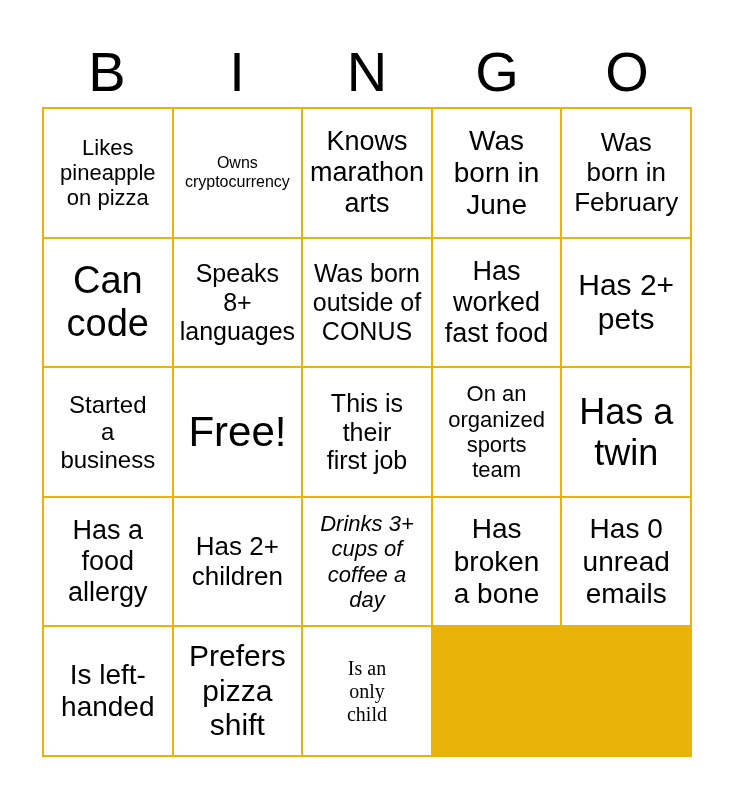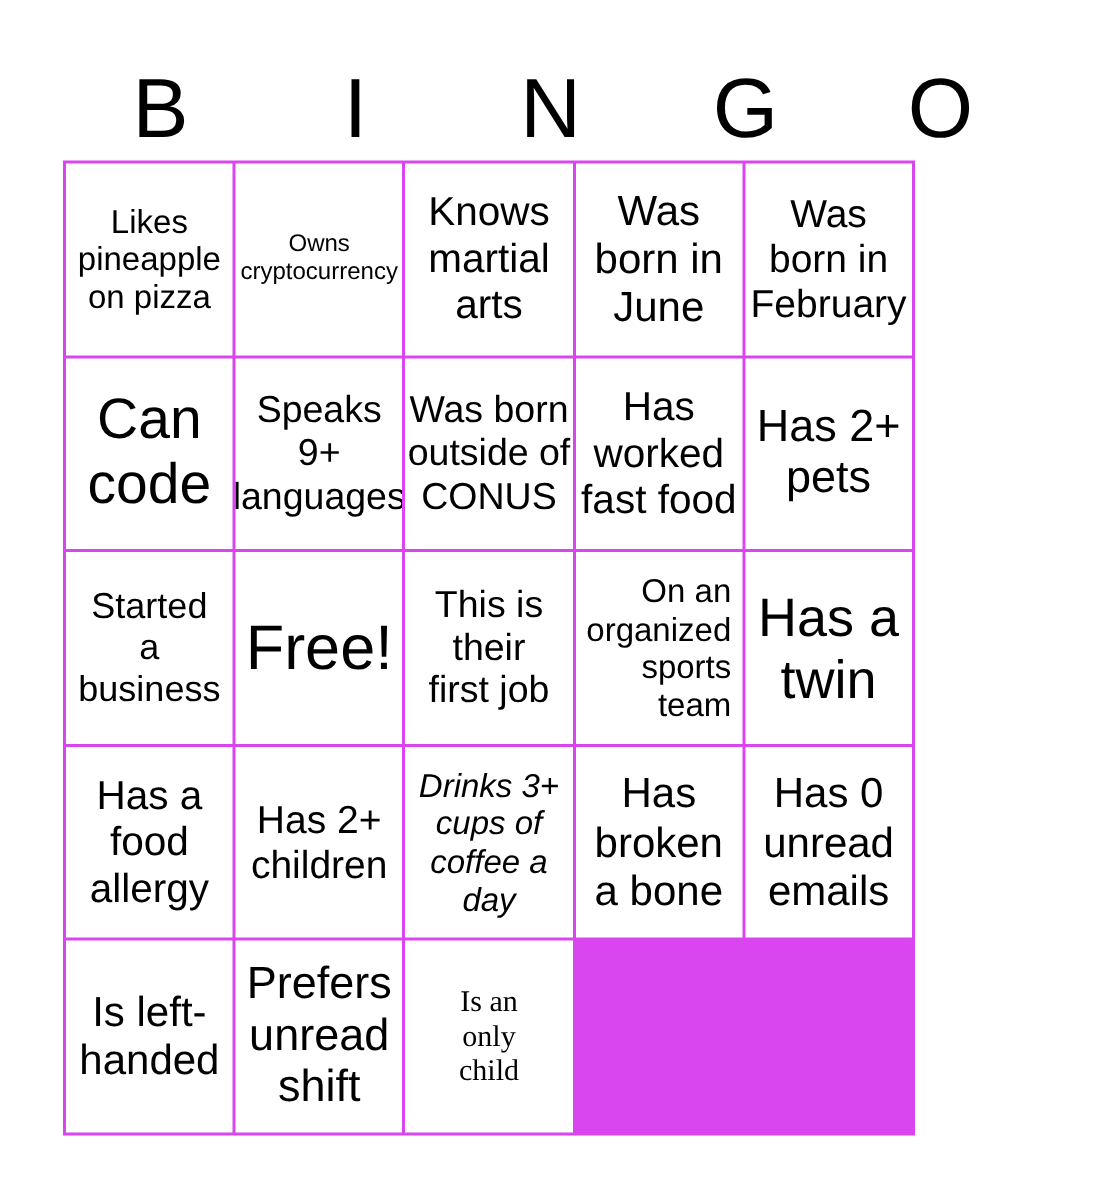--- a/index.html
+++ b/index.html
@@ -27,24 +27,24 @@
     width: 130px;
     text-align: center;
     font-size: 56px;
     line-height: 60px;
     font-weight: 400;
   }
   .grid {
     position: absolute;
     left: 42px;
     top: 107px;
-    width: 568px;
+    width: 650px;
     height: 650px;
     box-sizing: border-box;
-    background: #d946ef;
+    background: #eab308;
     display: grid;
     grid-template-columns: repeat(5, 1fr);
     grid-template-rows: repeat(5, 1fr);
     gap: 2px;
     padding: 2px;
   }
   .cell {
     background: #ffffff;
     display: flex;
     align-items: center;
@@ -74,40 +74,40 @@
       <span class="cell-text" style="font-size: 22px;">Likes
 pineapple
 on pizza</span>
     </div>
     <div class="cell">
       <span class="cell-text" style="font-size: 16px;">Owns
 cryptocurrency</span>
     </div>
     <div class="cell">
       <span class="cell-text" style="font-size: 27px;">Knows
-martial
+marathon
 arts</span>
     </div>
     <div class="cell">
       <span class="cell-text" style="font-size: 28px;">Was
 born in
 June</span>
     </div>
     <div class="cell">
       <span class="cell-text" style="font-size: 26px;">Was
 born in
 February</span>
     </div>
     <div class="cell">
       <span class="cell-text" style="font-size: 38px;">Can
 code</span>
     </div>
     <div class="cell">
       <span class="cell-text" style="font-size: 25px;">Speaks
-9+
+8+
 languages</span>
     </div>
     <div class="cell">
       <span class="cell-text" style="font-size: 25px;">Was born
 outside of
 CONUS</span>
     </div>
     <div class="cell">
       <span class="cell-text" style="font-size: 27px;">Has
 worked
@@ -124,21 +124,21 @@
     </div>
     <div class="cell">
       <span class="cell-text" style="font-size: 42px;">Free!</span>
     </div>
     <div class="cell">
       <span class="cell-text" style="font-size: 25px;">This is
 their
 first job</span>
     </div>
     <div class="cell">
-      <span class="cell-text" style="font-size: 22px; text-align: right;">On an
+      <span class="cell-text" style="font-size: 22px;">On an
 organized
 sports
 team</span>
     </div>
     <div class="cell">
       <span class="cell-text" style="font-size: 36px;">Has a
 twin</span>
     </div>
     <div class="cell">
       <span class="cell-text" style="font-size: 27px;">Has a
@@ -164,21 +164,21 @@
       <span class="cell-text" style="font-size: 28px;">Has 0
 unread
 emails</span>
     </div>
     <div class="cell">
       <span class="cell-text" style="font-size: 28px;">Is left-
 handed</span>
     </div>
     <div class="cell">
       <span class="cell-text" style="font-size: 30px;">Prefers
-unread
+pizza
 shift</span>
     </div>
     <div class="cell">
       <span class="cell-text" style="font-size: 20px; font-family: Liberation Serif, serif;">Is an
 only
 child</span>
     </div>
   </div>
 
 </body></html>

